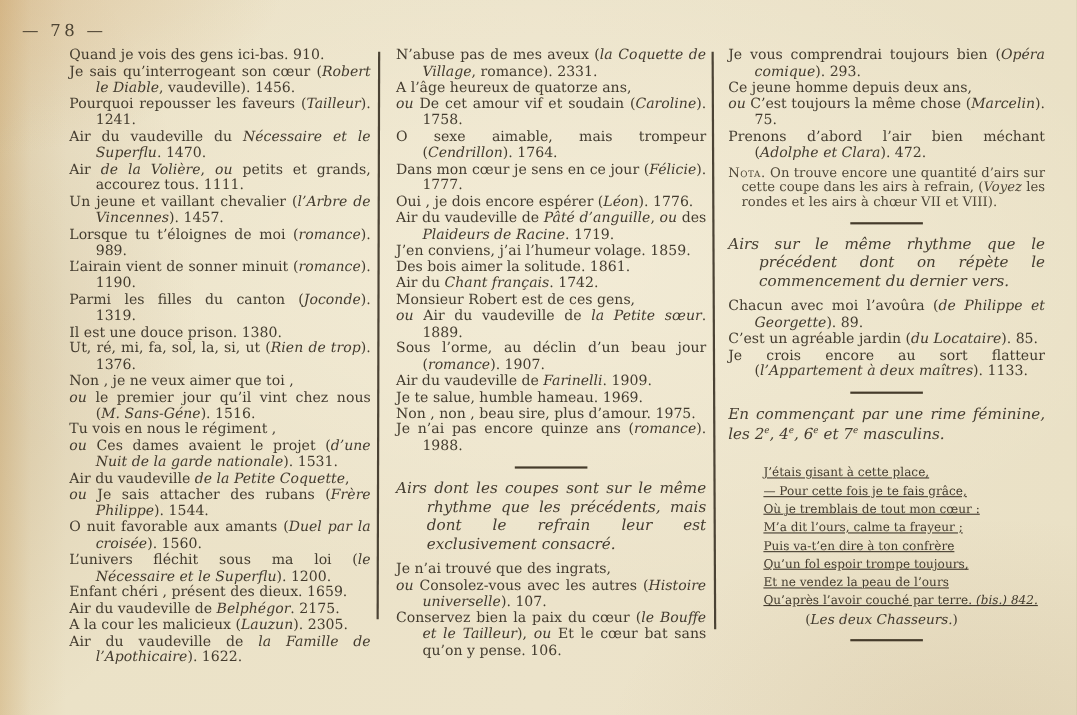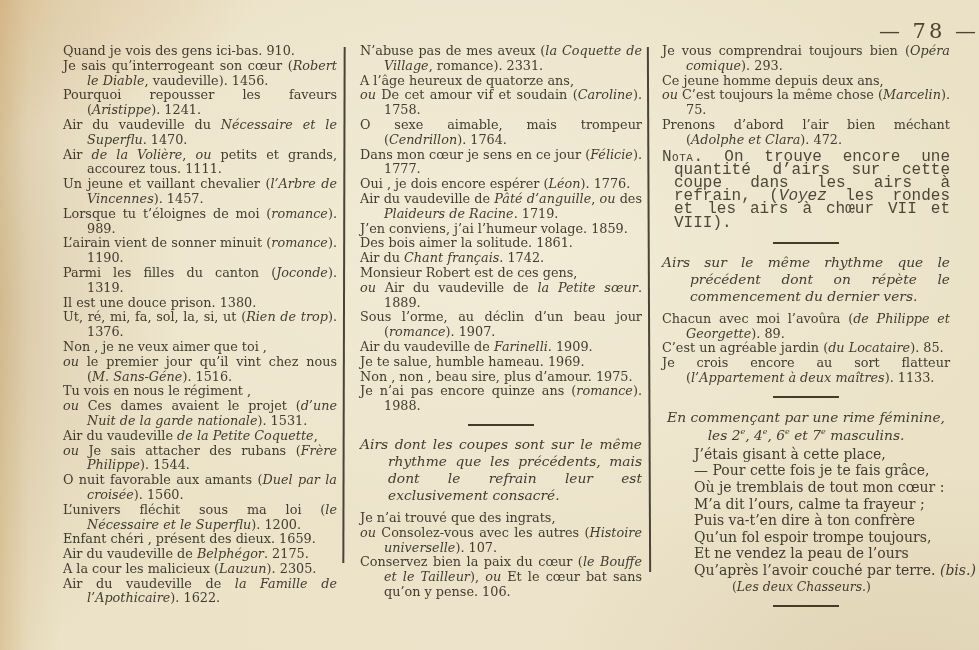--- a/index.html
+++ b/index.html
@@ -9,55 +9,55 @@
     color:rgba(54,46,34,0.93);
     background:
       radial-gradient(420px 260px at -30px -40px, rgba(198,148,88,0.38), rgba(198,148,88,0) 70%),
       radial-gradient(300px 600px at 0px 300px, rgba(150,110,60,0.16), rgba(150,110,60,0) 60%),
       radial-gradient(500px 300px at 900px 680px, rgba(160,120,70,0.14), rgba(160,120,70,0) 70%),
       radial-gradient(700px 380px at 500px 240px, rgba(255,252,238,0.35), rgba(255,252,238,0) 80%),
       linear-gradient(90deg, #dcc69c 0px, #e7dbbc 28px, #ebe2c7 60px, #ece3ca 50%, #eae1c6 100%);
   }
   .running-head{
     position:absolute;top:19px;left:0;width:100%;padding-left:20px;box-sizing:border-box;
-    text-align:right;font-size:21px;letter-spacing:3px;color:#4d4433;
+    text-align:left;font-size:15px;letter-spacing:3px;color:#4d4433;
   }
   .col{position:absolute;top:44px;text-align:justify;}
   .col-0{left:63px;width:274px;}
   .col-1{left:360px;width:282px;}
   .col-2{left:662px;width:288px;}
   .v-rule{position:absolute;width:1.6px;background:#4b4335;}
   .v-rule.left{left:343px;top:47px;height:516px;transform:rotate(0.15deg);}
   .v-rule.right{left:648px;top:47px;height:525px;transform:rotate(-0.25deg);}
   p.entry{margin:0;font-size:12.8px;line-height:14.8px;padding-left:24px;text-indent:-24px;}
   p.heading{margin:6px 0 7px;font-style:italic;font-size:13.8px;line-height:17px;
     padding-left:28px;text-indent:-28px;}
-  p.heading-centered{margin:8px 0 2px;font-style:italic;font-size:13.8px;line-height:18px;
-    text-align:center;text-indent:0;}
-  p.nota{margin:3px 0 12px;font-size:16px;line-height:13.2px;padding-left:12px;text-indent:-12px;
-    text-align:justify;color:rgba(60,52,38,0.9);font-family:Liberation Mono, monospace;}
-  p.verse{margin:2px 0 0;font-size:14px;line-height:16.6px;padding-left:32px;text-align:left;}
+  p.heading-centered{margin:8px 0 18px;font-style:italic;font-size:13.8px;line-height:18px;
+    text-indent:0;}
+  p.nota{margin:3px 0 12px;font-size:12px;line-height:13.2px;padding-left:12px;text-indent:-12px;
+    text-align:justify;color:rgba(60,52,38,0.9);}
+  p.verse{margin:2px 0 0;font-size:11px;line-height:16.6px;padding-left:32px;text-align:left;text-decoration:underline;}
   p.verse .vline{display:block;white-space:nowrap;}
   p.attribution{margin:0;padding-left:70px;font-size:12.4px;line-height:16px;}
   .rule{width:66px;border:0;border-top:2px solid #453b2b;margin:10px auto 10px;height:0;}
   .it{font-style:italic;}
   .sc{font-variant:small-caps;letter-spacing:0.5px;}
   .sup{vertical-align:super;font-size:8px;line-height:0;}
 </style>
 </head>
 <body>
 
 <div class="page">
   <div class="running-head">— 78 —</div>
   <div class="v-rule left"></div>
   <div class="v-rule right"></div>
   <div class="col col-0">
       <p class="entry"><span>Quand je vois des gens ici-bas. 910.</span></p>
       <p class="entry"><span>Je sais qu’interrogeant son cœur (</span><span class="it">Robert le Diable</span><span>, vaudeville). 1456.</span></p>
-      <p class="entry"><span>Pourquoi repousser les faveurs (</span><span class="it">Aristippe</span><span>). 1241.</span></p>
+      <p class="entry"><span>Pourquoi repousser les faveurs (</span><span class="it">Tailleur</span><span>). 1241.</span></p>
       <p class="entry"><span>Air du vaudeville du </span><span class="it">Nécessaire et le Superflu</span><span>. 1470.</span></p>
       <p class="entry"><span>Air </span><span class="it">de la Volière</span><span>, </span><span class="it">ou</span><span> petits et grands, accourez tous. 1111.</span></p>
       <p class="entry"><span>Un jeune et vaillant chevalier (</span><span class="it">l’Arbre de Vincennes</span><span>). 1457.</span></p>
       <p class="entry"><span>Lorsque tu t’éloignes de moi (</span><span class="it">romance</span><span>). 989.</span></p>
       <p class="entry"><span>L’airain vient de sonner minuit (</span><span class="it">romance</span><span>). 1190.</span></p>
       <p class="entry"><span>Parmi les filles du canton (</span><span class="it">Joconde</span><span>). 1319.</span></p>
       <p class="entry"><span>Il est une douce prison. 1380.</span></p>
       <p class="entry"><span>Ut, ré, mi, fa, sol, la, si, ut (</span><span class="it">Rien de trop</span><span>). 1376.</span></p>
       <p class="entry"><span>Non , je ne veux aimer que toi ,</span></p>
       <p class="entry"><span class="it">ou</span><span> le premier jour qu’il vint chez nous (</span><span class="it">M. Sans-Géne</span><span>). 1516.</span></p>

